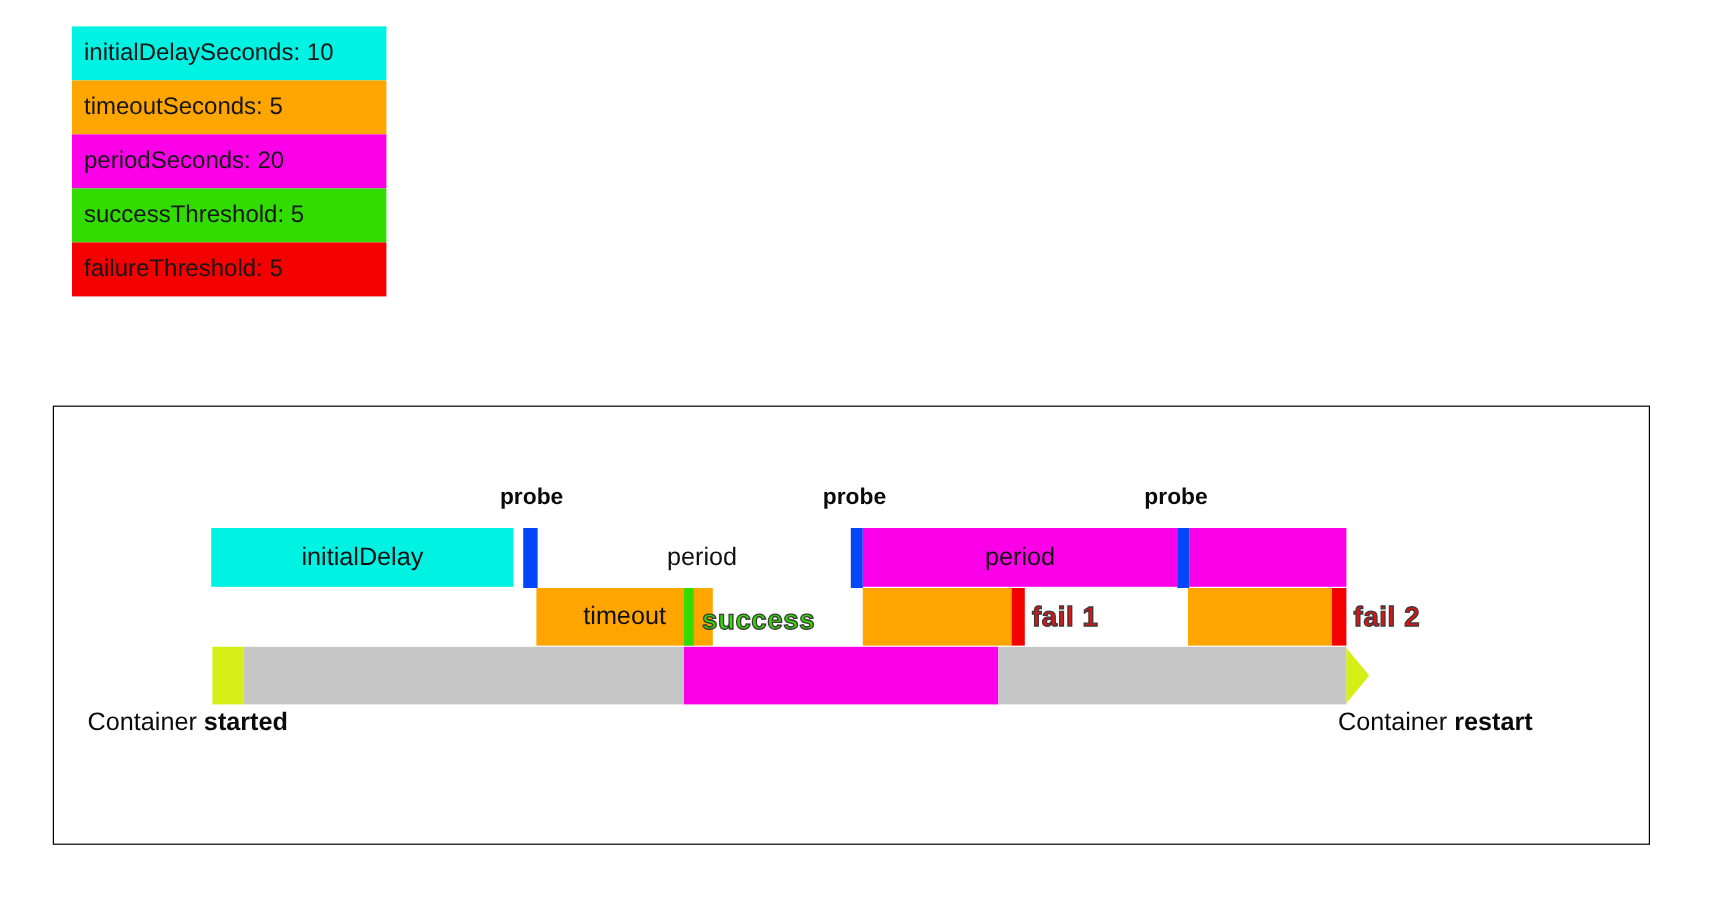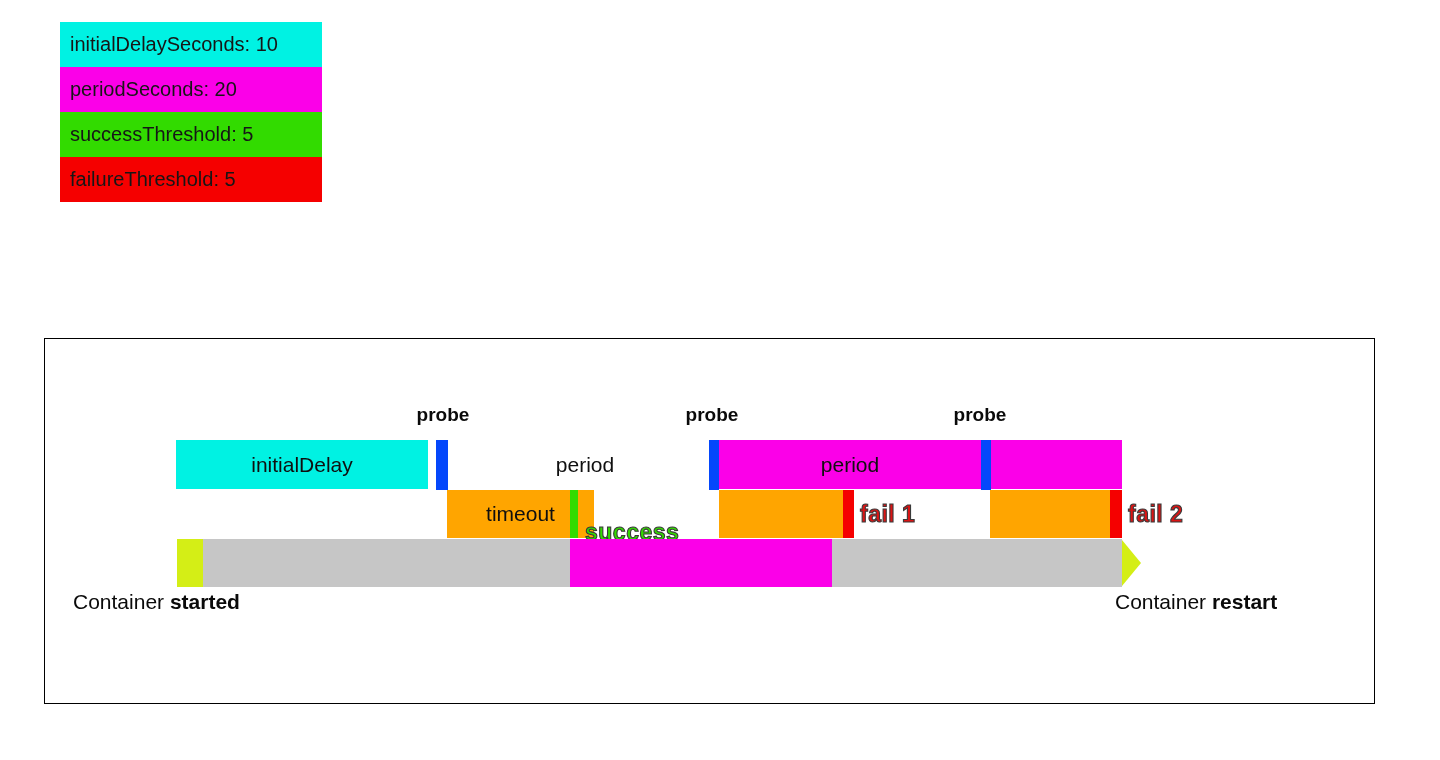--- a/index.html
+++ b/index.html
@@ -71,21 +71,21 @@
 
   .outline-label {
     height: 48px;
     display: flex; align-items: center;
     font-weight: bold;
     font-size: 23px;
     white-space: nowrap;
     -webkit-text-stroke: 1.1px #3a3a3a;
     letter-spacing: 0.5px;
   }
-  .success-label { top: 508px; color: var(--green); }
+  .success-label { top: 492px; color: var(--green); }
   .fail-label    { top: 490px; color: var(--fail_red); }
 
   .restart-arrow {
     left: 1122px; top: 540px;
     width: 0; height: 0;
     border-top: 23px solid transparent;
     border-bottom: 23px solid transparent;
     border-left: 19px solid var(--lime);
   }
 
@@ -96,20 +96,23 @@
     color: #0a0a0a;
   }
   .caption b { font-weight: bold; }
 </style>
 </head>
 <body>
 
 <div class="abs legend">
   <div class="legend-row bg-cyan">
     <span>initialDelaySeconds: 10</span>
+  </div>
+  <div class="legend-row bg-orange">
+    <span>timeoutSeconds: 5</span>
   </div>
   <div class="legend-row bg-magenta">
     <span>periodSeconds: 20</span>
   </div>
   <div class="legend-row bg-green">
     <span>successThreshold: 5</span>
   </div>
   <div class="legend-row bg-red">
     <span>failureThreshold: 5</span>
   </div>

